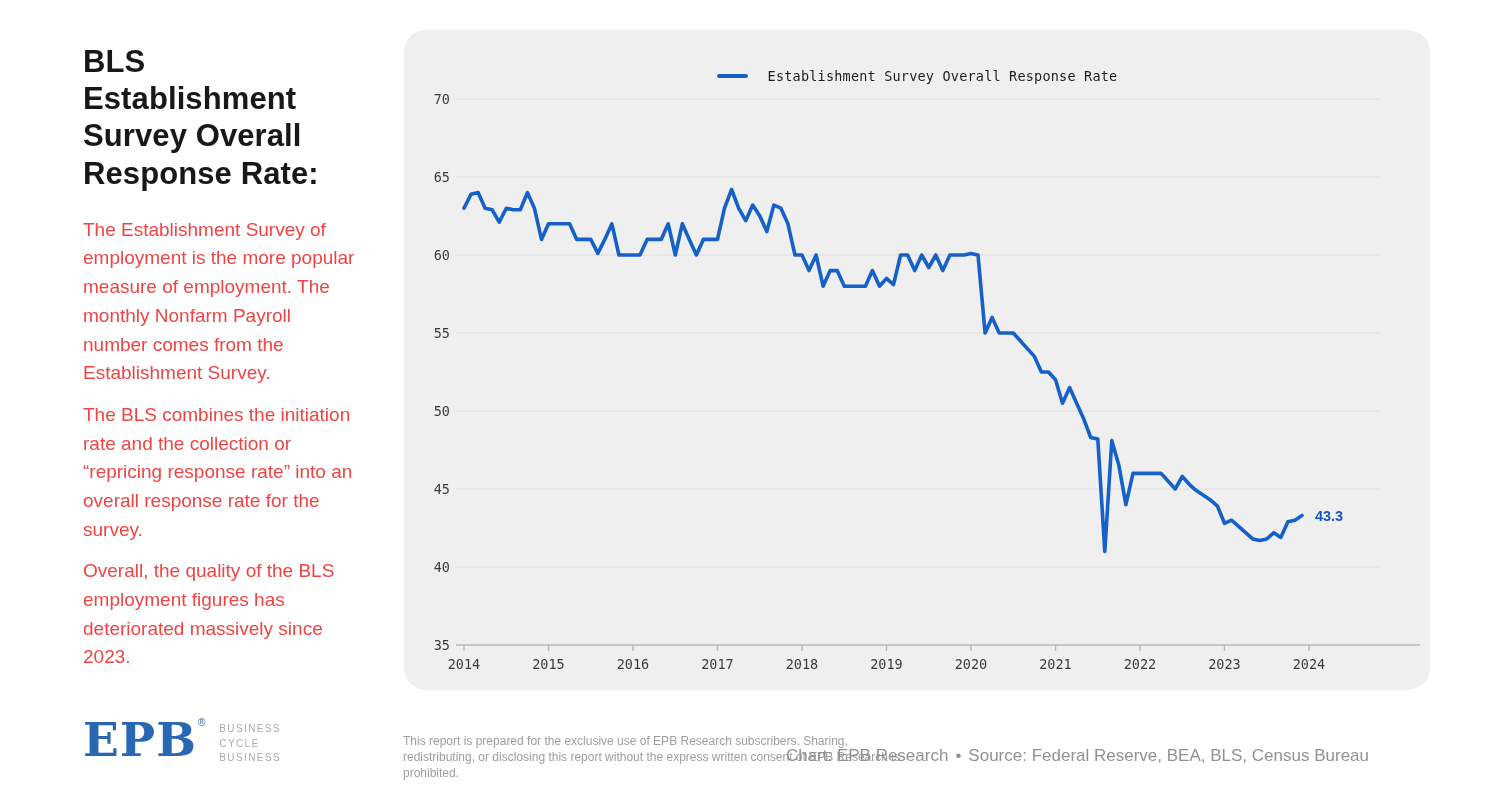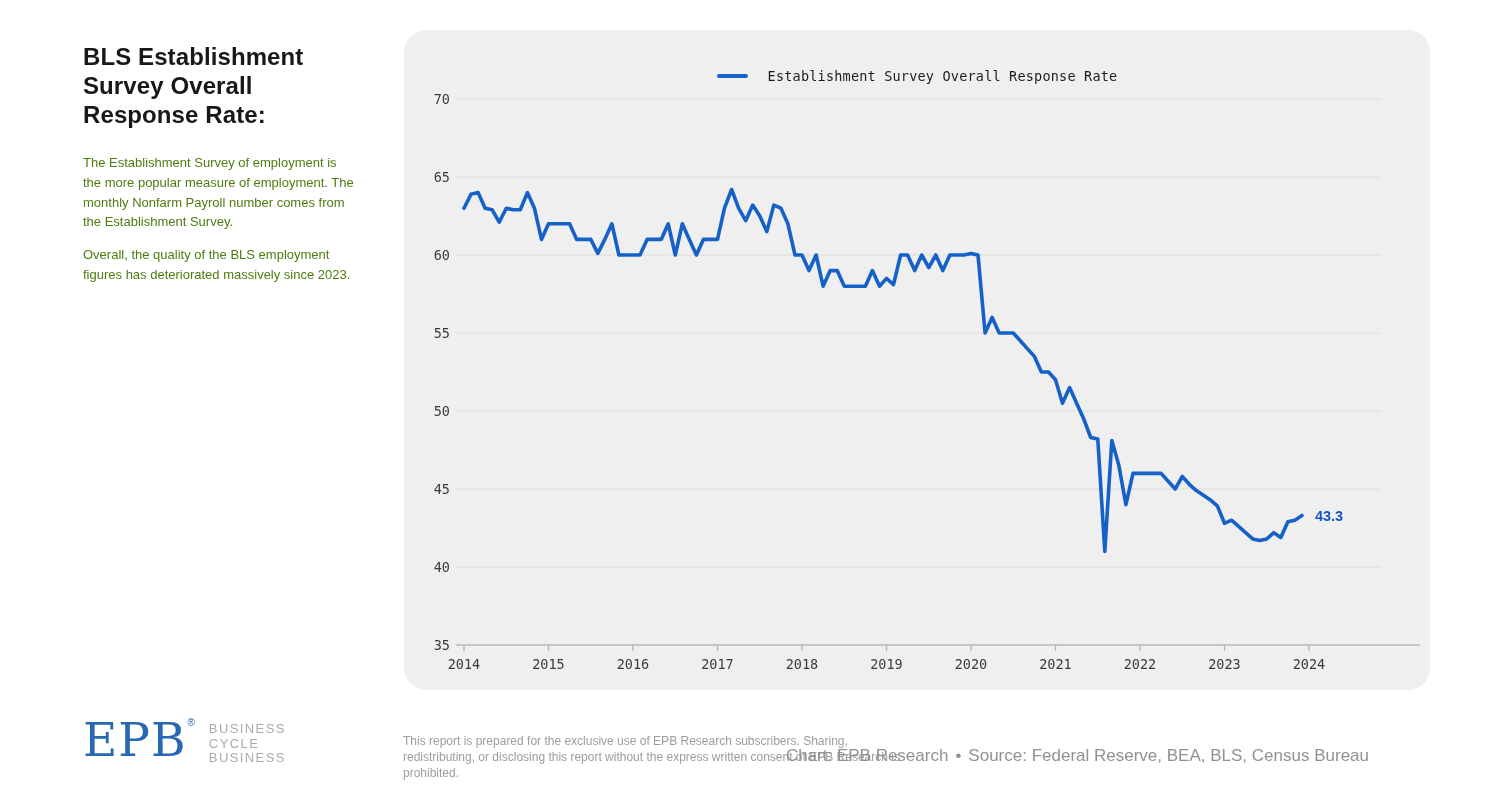--- a/index.html
+++ b/index.html
@@ -15,32 +15,32 @@
 
   
   .sidebar {
     position: absolute;
     left: 83px;
     top: 43px;
     width: 278px;
   }
   .sidebar h1 {
     width: 252px;
-    font-size: 24px;
+    font-size: 31px;
     line-height: 1.2;
     font-weight: 700;
     color: #17181a;
     letter-spacing: 0.1px;
     margin-bottom: 24px;
   }
   .sidebar p {
     width: 272px;
-    font-size: 13px;
+    font-size: 19px;
     line-height: 1.51;
-    color: #4d7c0f;
+    color: #ef4444;
     margin-bottom: 13px;
   }
 
   
   .chart-panel {
     position: absolute;
     left: 404px;
     top: 30px;
     width: 1026px;
     height: 660px;
@@ -74,34 +74,34 @@
   
   .footer-brand {
     position: absolute;
     left: 83px;
     top: 715px;
     display: flex;
     align-items: flex-start;
   }
   .epb-word {
     font-family: "DejaVu Serif", serif;
-    font-weight: 400;
+    font-weight: 700;
     font-size: 47px;
     line-height: 50px;
     color: #2a67b2;
     letter-spacing: 1px;
   }
   .epb-reg {
     font-size: 10px;
     color: #2a67b2;
     margin: 2px 0 0 1px;
   }
   .brand-sub {
     margin: 7px 0 0 14px;
-    font-size: 13px;
+    font-size: 10px;
     line-height: 14.5px;
     letter-spacing: 1.4px;
     color: #a8abae;
   }
   .disclaimer {
     position: absolute;
     left: 403px;
     top: 733px;
     width: 512px;
     font-size: 12px;
@@ -119,20 +119,21 @@
   .attribution .sep { margin: 0 7px; color: #8f9194; }
 </style>
 </head>
 <body>
 
 <div class="page">
 
   <aside class="sidebar">
     <h1>BLS Establishment Survey Overall Response Rate:</h1>
     <p>The Establishment Survey of employment is the more popular measure of employment. The monthly Nonfarm Payroll number comes from the Establishment Survey.</p>
+    <p>The BLS combines the initiation rate and the collection or “repricing response rate” into an overall response rate for the survey.</p>
     <p>Overall, the quality of the BLS employment figures has deteriorated massively since 2023.</p>
   </aside>
 
   <section class="chart-panel">
     <svg id="chart-svg" width="1026" height="660" viewBox="0 0 1026 660" xmlns="http://www.w3.org/2000/svg">
         <text x="46" y="619.5" text-anchor="end" font-family="&quot;DejaVu Sans Mono&quot;, monospace" font-size="13.5" fill="#3b3c3e">35</text>
         <line x1="52" y1="537" x2="976" y2="537" stroke="#dededf" stroke-width="1"></line>
         <text x="46" y="541.5" text-anchor="end" font-family="&quot;DejaVu Sans Mono&quot;, monospace" font-size="13.5" fill="#3b3c3e">40</text>
         <line x1="52" y1="459" x2="976" y2="459" stroke="#dededf" stroke-width="1"></line>
         <text x="46" y="463.5" text-anchor="end" font-family="&quot;DejaVu Sans Mono&quot;, monospace" font-size="13.5" fill="#3b3c3e">45</text>

